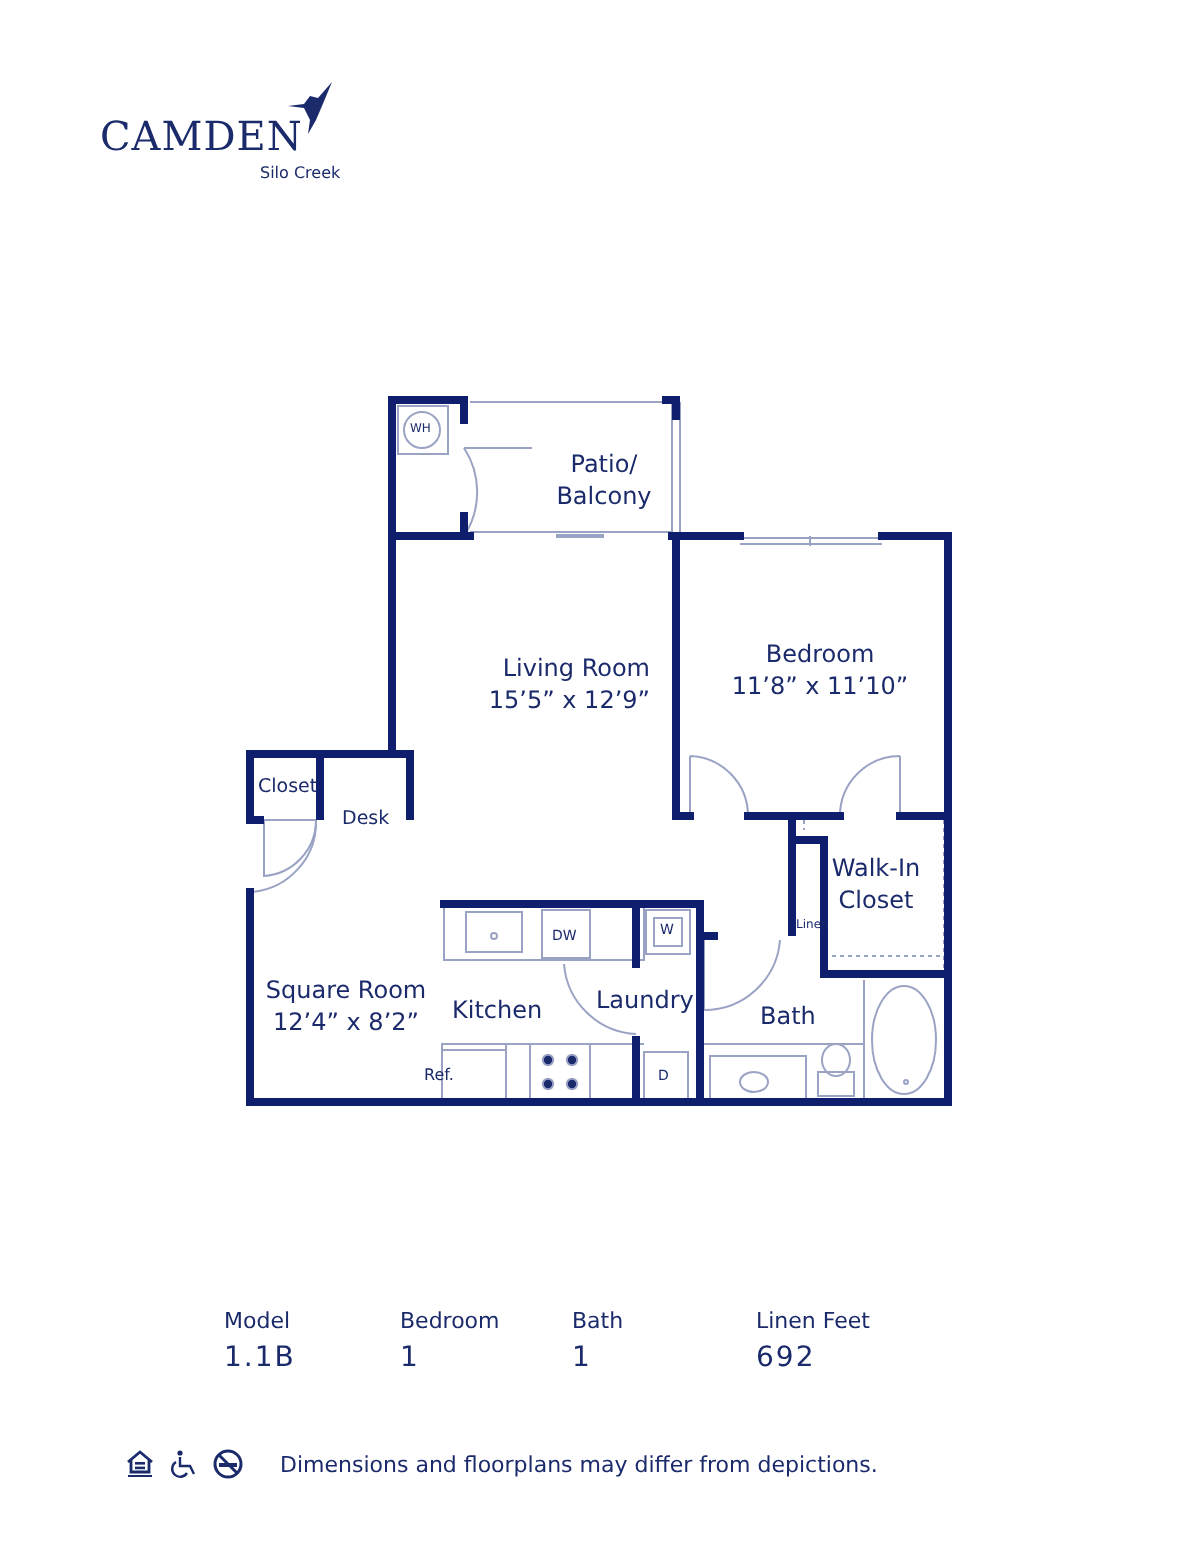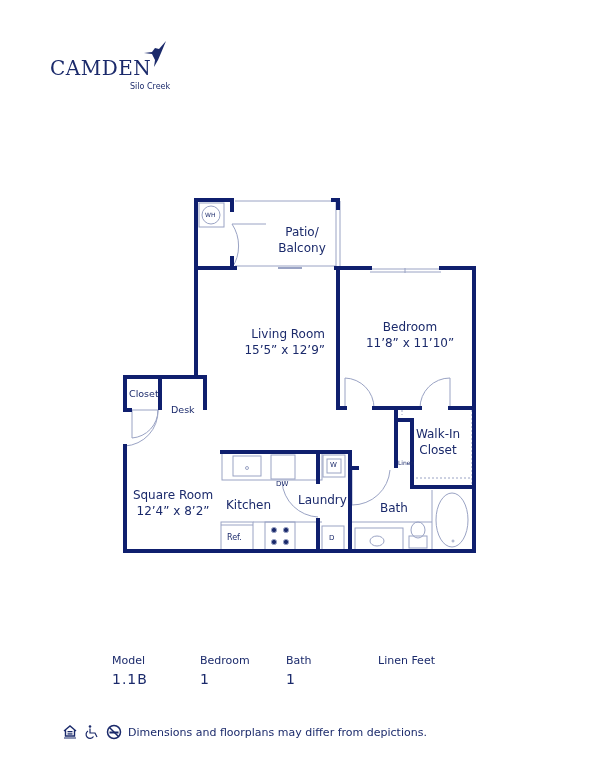--- a/index.html
+++ b/index.html
@@ -10,21 +10,21 @@
   .logo-bird { position:absolute; left:94px; top:0; width:26px; height:30px; }
   svg.plan { position:absolute; left:0; top:0; }
   .room-label { position:absolute; text-align:center; font-size:12px; line-height:16px; color:#1b2a6b; white-space:nowrap; }
   .small-label { position:absolute; font-size:9.5px; color:#1b2a6b; white-space:nowrap; }
   .tiny-label { position:absolute; font-size:6px; color:#1b2a6b; white-space:nowrap; }
   .stats { position:absolute; top:654px; left:0; width:600px; height:40px; }
   .stat { position:absolute; top:0; width:110px; }
   .stat-label { font-size:11px; color:#1b2a6b; display:block; }
   .stat-value { font-size:14px; color:#1b2a6b; display:block; line-height:24px; letter-spacing:1px; }
   .footer { position:absolute; left:62px; top:722px; height:20px; display:flex; align-items:center; gap:6px; }
-  .footer-text { font-size:11px; color:#1b2a6b; margin-left:0; }
+  .footer-text { font-size:11px; color:#1b2a6b; margin-left:12px; }
   .ficon { width:16px; height:16px; }
 </style>
 </head>
 <body>
 
 <div class="logo">
   <svg class="logo-bird" viewBox="0 0 26 30">
     <path d="M24 1 L17 9 L13 8 L10 12 L2 13 L10 14 L13 20 L12 27 L16 20 L19 13 Z" fill="#1b2a6b"></path>
   </svg>
   <span class="logo-word" style="text-transform:uppercase;">Camden</span>
@@ -147,40 +147,41 @@
   <span>Closet</span>
 </div>
 <span class="tiny-label" style="left:398px;top:459px;">Linen</span>
 <div class="room-label" style="left:128px;top:487px;width:90px;">
   <span>Square Room</span><br>
   <span>12’4” x 8’2”</span>
 </div>
 <span class="room-label" style="left:226px;top:497px;">Kitchen</span>
 <span class="room-label" style="left:298px;top:492px;">Laundry</span>
 <span class="room-label" style="left:380px;top:500px;">Bath</span>
-<span class="tiny-label" style="left:276px;top:480px;font-size:7px;text-align:center;">DW</span>
+<span class="tiny-label" style="left:276px;top:464px;font-size:7px;text-align:center;">DW</span>
 <span class="tiny-label" style="left:330px;top:461px;font-size:7px;">W</span>
 <span class="tiny-label" style="left:329px;top:534px;font-size:7px;">D</span>
-<span class="tiny-label" style="left:227px;top:533px;font-size:8px;">Ref.</span>
+<span class="tiny-label" style="left:212px;top:533px;font-size:8px;">Ref.</span>
 
 <div class="stats">
   <div class="stat" style="left:112px;">
     <span class="stat-label">Model</span>
     <span class="stat-value">1.1B</span>
   </div>
   <div class="stat" style="left:200px;">
     <span class="stat-label">Bedroom</span>
     <span class="stat-value">1</span>
   </div>
   <div class="stat" style="left:286px;">
     <span class="stat-label">Bath</span>
     <span class="stat-value">1</span>
   </div>
   <div class="stat" style="left:378px;">
     <span class="stat-label">Linen Feet</span>
+    <span class="stat-value">692</span>
   </div>
 </div>
 
 <div class="footer">
   <svg class="ficon" viewBox="0 0 16 16">
     <path d="M2 7 L8 2 L14 7 M3.5 6 V12 H12.5 V6" fill="none" stroke="#1b2a6b" stroke-width="1.4"></path>
     <rect x="5.5" y="7" width="5" height="1.3" fill="#1b2a6b"></rect>
     <rect x="5.5" y="9.3" width="5" height="1.3" fill="#1b2a6b"></rect>
     <rect x="2" y="13.5" width="12" height="1" fill="#1b2a6b"></rect>
   </svg>

